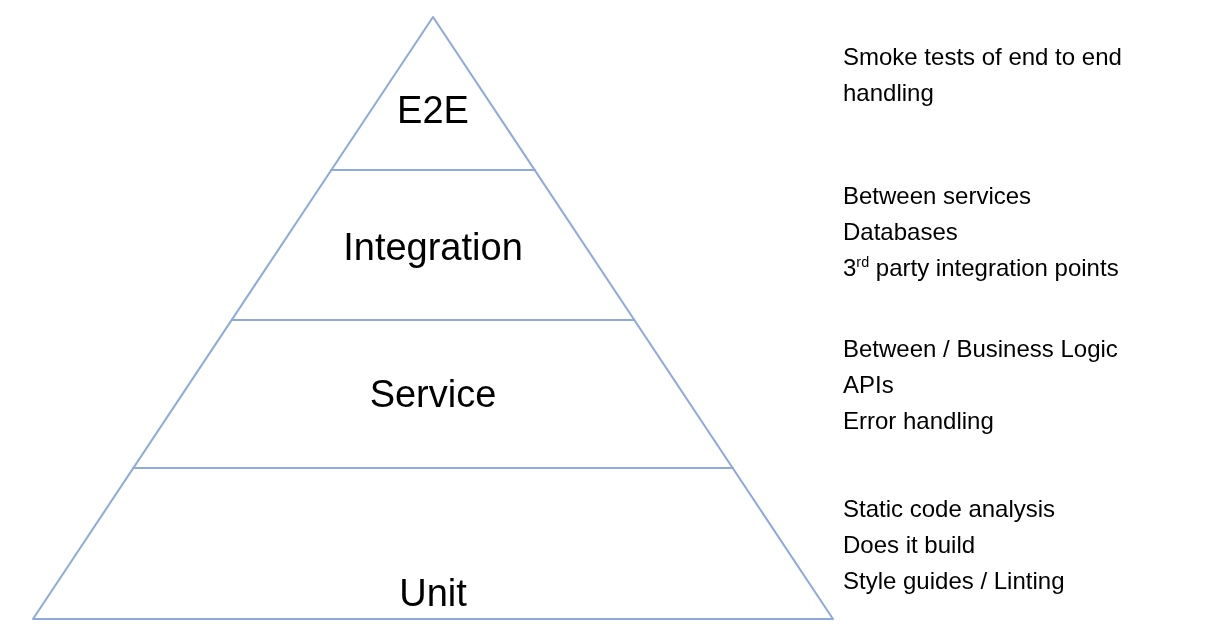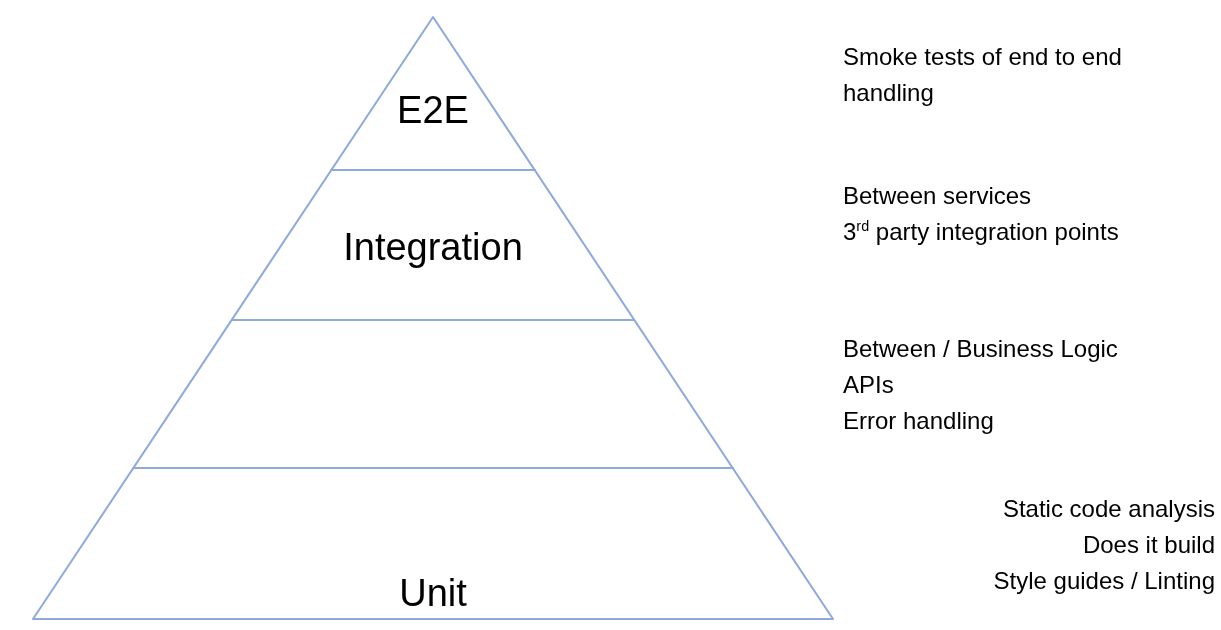--- a/index.html
+++ b/index.html
@@ -52,21 +52,21 @@
     position: absolute;
     left: 843px;
     width: 372px;
     font-size: 24px;
     line-height: 36px;
     color: var(--color-text);
   }
   .ann-1 { top: 39px;  }
   .ann-2 { top: 178px; }
   .ann-3 { top: 331px; }
-  .ann-4 { top: 491px; text-align: right; }
+  .ann-4 { top: 491px; }
   .ann-line { white-space: nowrap; }
   .ann-line sup {
     font-size: 0.6em;
     line-height: 0;
     vertical-align: super;
   }
 </style>
 </head>
 <body>
 
@@ -74,29 +74,31 @@
 
   <svg class="pyramid-svg" viewBox="0 0 1221 630" xmlns="http://www.w3.org/2000/svg">
     <polygon class="pyr-stroke" points="433,17 33,619 833,619"></polygon>
     <line class="pyr-stroke" x1="331" y1="170" x2="535" y2="170"></line>
     <line class="pyr-stroke" x1="232" y1="320" x2="634" y2="320"></line>
     <line class="pyr-stroke" x1="133" y1="468" x2="733" y2="468"></line>
   </svg>
 
   <div class="level-label label-e2e">E2E</div>
   <div class="level-label label-integration">Integration</div>
+  <div class="level-label label-service">Service</div>
   <div class="level-label label-unit">Unit</div>
 
   <div class="annotation ann-1">
     <div class="ann-line">Smoke tests of end to end</div>
     <div class="ann-line">handling</div>
   </div>
 
   <div class="annotation ann-2">
     <div class="ann-line">Between services</div>
+    <div class="ann-line">Databases</div>
     <div class="ann-line"><span>3</span><sup>rd</sup><span> party integration points</span></div>
   </div>
 
   <div class="annotation ann-3">
     <div class="ann-line">Between / Business Logic</div>
     <div class="ann-line">APIs</div>
     <div class="ann-line">Error handling</div>
   </div>
 
   <div class="annotation ann-4">

